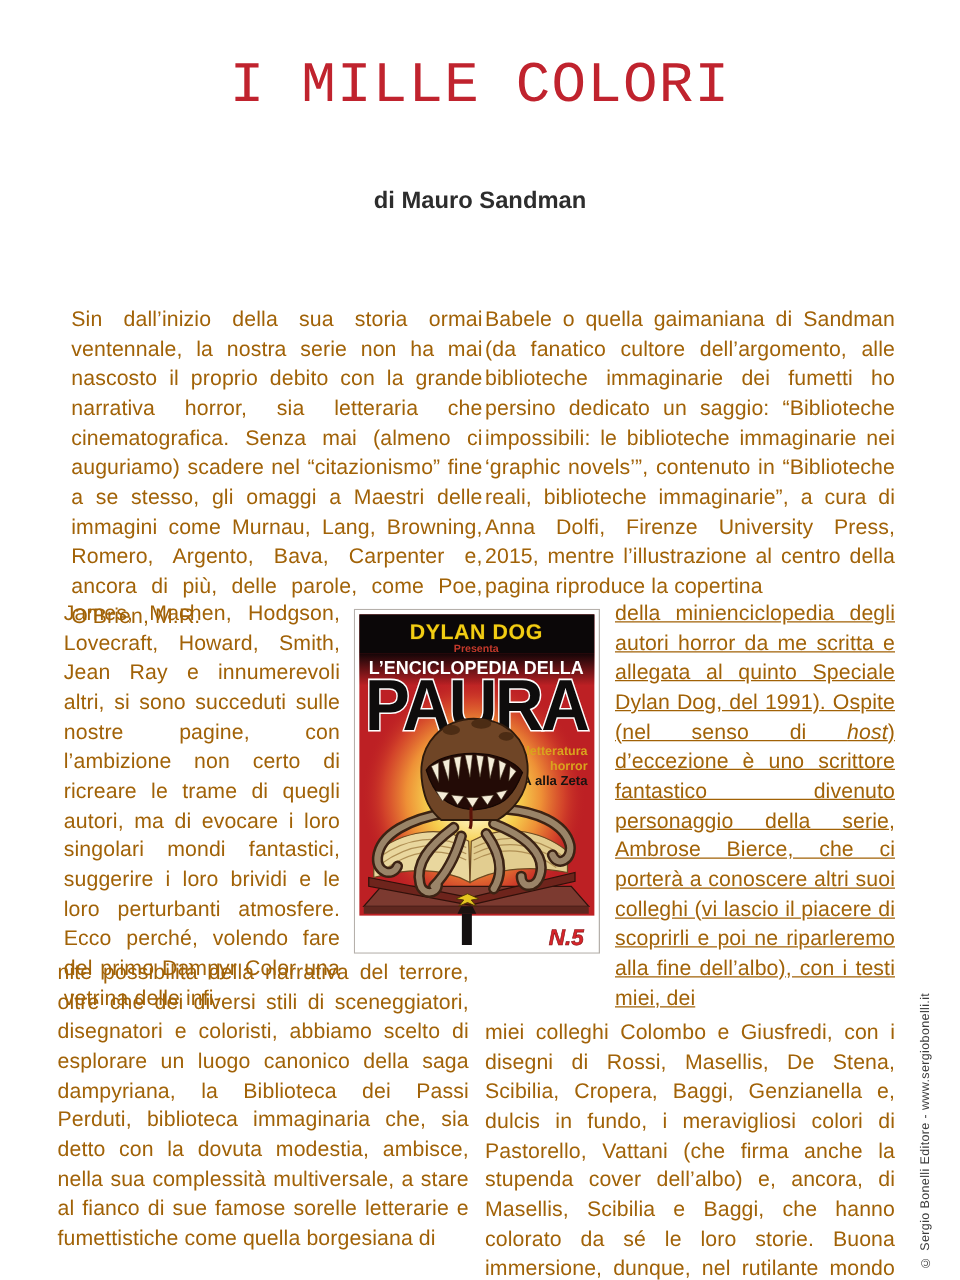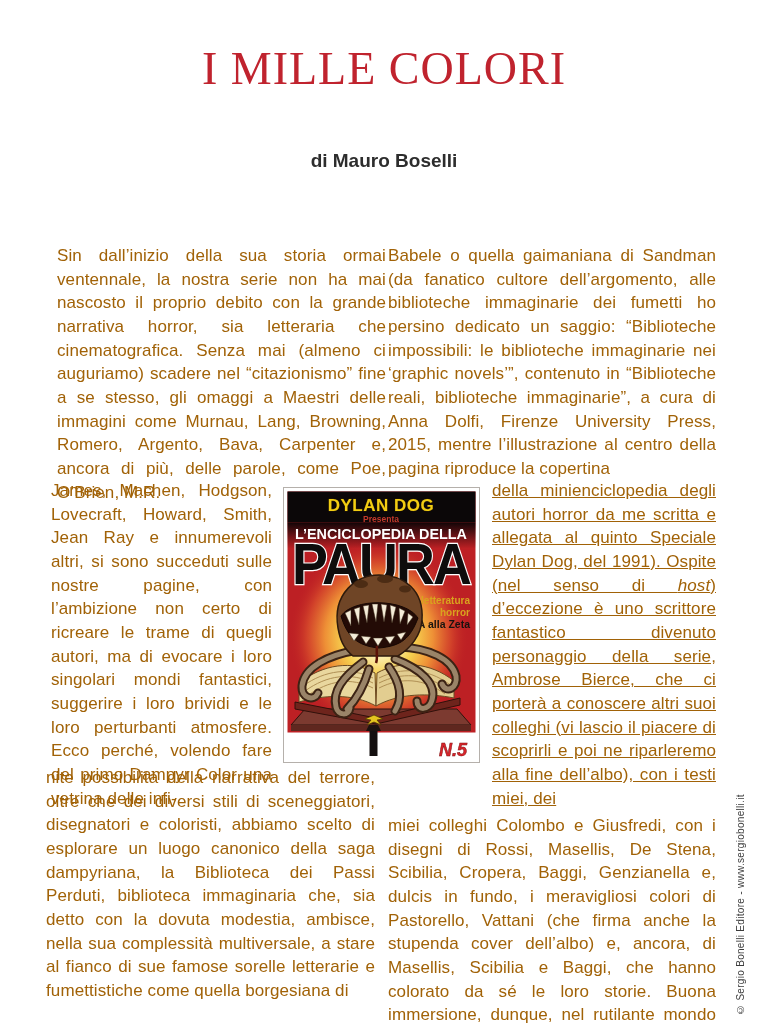--- a/index.html
+++ b/index.html
@@ -6,21 +6,21 @@
   .page{
     position:relative;
     width:768px;height:1024px;
     background:#ffffff;
     font-family:"Liberation Sans",sans-serif;
     overflow:hidden;
   }
   .title{
     position:absolute;left:0;top:44px;width:768px;
     text-align:center;
-    font-family:Liberation Serif, serif;
+    font-family:Liberation Mono, monospace;
     font-weight:400;
     font-size:46px;line-height:50px;
     color:#c0232e;
     letter-spacing:1px;
   }
   .byline{
     position:absolute;left:0;top:150px;width:768px;
     text-align:center;
     font-weight:bold;
     font-size:19px;
@@ -56,21 +56,21 @@
 </style>
 </head>
 <body>
 
 <div class="page">
 
   <div class="title">
     <div>I MILLE COLORI</div>
   </div>
 
-  <div class="byline">di Mauro Boselli</div>
+  <div class="byline">di Mauro Sandman</div>
 
   <div class="tblock lt">Sin dall’inizio della sua storia ormai ventennale, la nostra serie non ha mai nascosto il proprio debito con la grande narrativa horror, sia letteraria che cinematografica. Senza mai (almeno ci auguriamo) scadere nel “citazionismo” fine a se stesso, gli omaggi a Maestri delle immagini come Murnau, Lang, Browning, Romero, Argento, Bava, Carpenter e, ancora di più, delle parole, come Poe, O’Brien, M.R.</div>
   <div class="tblock lm">James, Machen, Hodgson, Lovecraft, Howard, Smith, Jean Ray e innumerevoli altri, si sono succeduti sulle nostre pagine, con l’ambizione non certo di ricreare le trame di quegli autori, ma di evocare i loro singolari mondi fantastici, suggerire i loro brividi e le loro perturbanti atmosfere. Ecco perché, volendo fare del primo Dampyr Color una vetrina delle infi-</div>
   <div class="tblock lb">nite possibilità della narrativa del terrore, oltre che dei diversi stili di sceneggiatori, disegnatori e coloristi, abbiamo scelto di esplorare un luogo canonico della saga dampyriana, la Biblioteca dei Passi Perduti, biblioteca immaginaria che, sia detto con la dovuta modestia, ambisce, nella sua complessità multiversale, a stare al fianco di sue famose sorelle letterarie e fumettistiche come quella borgesiana di</div>
 
   <div class="tblock rt">Babele o quella gaimaniana di Sandman (da fanatico cultore dell’argomento, alle biblioteche immaginarie dei fumetti ho persino dedicato un saggio: “Biblioteche impossibili: le biblioteche immaginarie nei ‘graphic novels’”, contenuto in “Biblioteche reali, biblioteche immaginarie”, a cura di Anna Dolfi, Firenze University Press, 2015, mentre l’illustrazione al centro della pagina riproduce la copertina</div>
   <div class="tblock rm"><span>della minienciclopedia degli autori horror da me scritta e allegata al quinto Speciale Dylan Dog, del 1991). Ospite (nel senso di </span><span class="ital">host</span><span>) d’eccezione è uno scrittore fantastico divenuto personaggio della serie, Ambrose Bierce, che ci porterà a conoscere altri suoi colleghi (vi lascio il piacere di scoprirli e poi ne riparleremo alla fine dell’albo), con i testi miei, dei</span></div>
   <div class="tblock rb">miei colleghi Colombo e Giusfredi, con i disegni di Rossi, Masellis, De Stena, Scibilia, Cropera, Baggi, Genzianella e, dulcis in fundo, i meravigliosi colori di Pastorello, Vattani (che firma anche la stupenda cover dell’albo) e, ancora, di Masellis, Scibilia e Baggi, che hanno colorato da sé le loro storie. Buona immersione, dunque, nel rutilante mondo della letteratura horror dampyriana!</div>
 
   <svg class="cover" viewBox="0 0 197 276" xmlns="http://www.w3.org/2000/svg">

